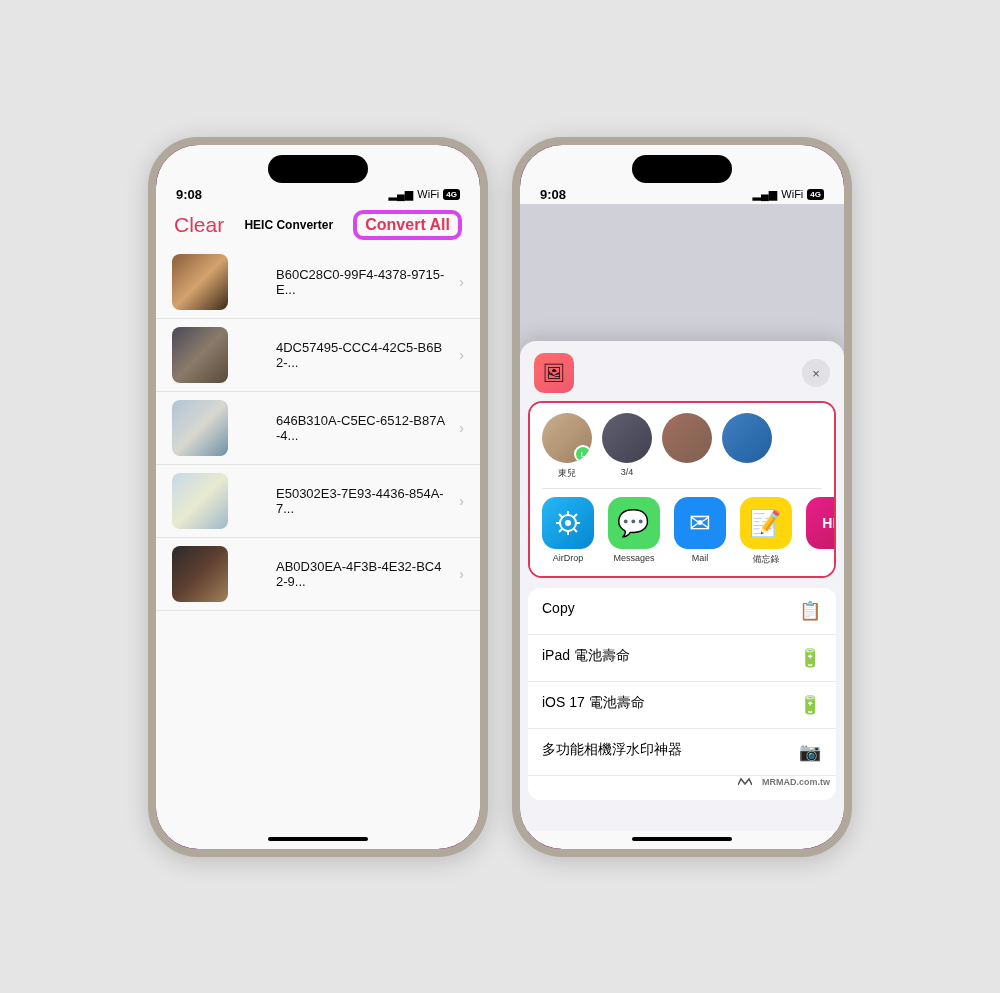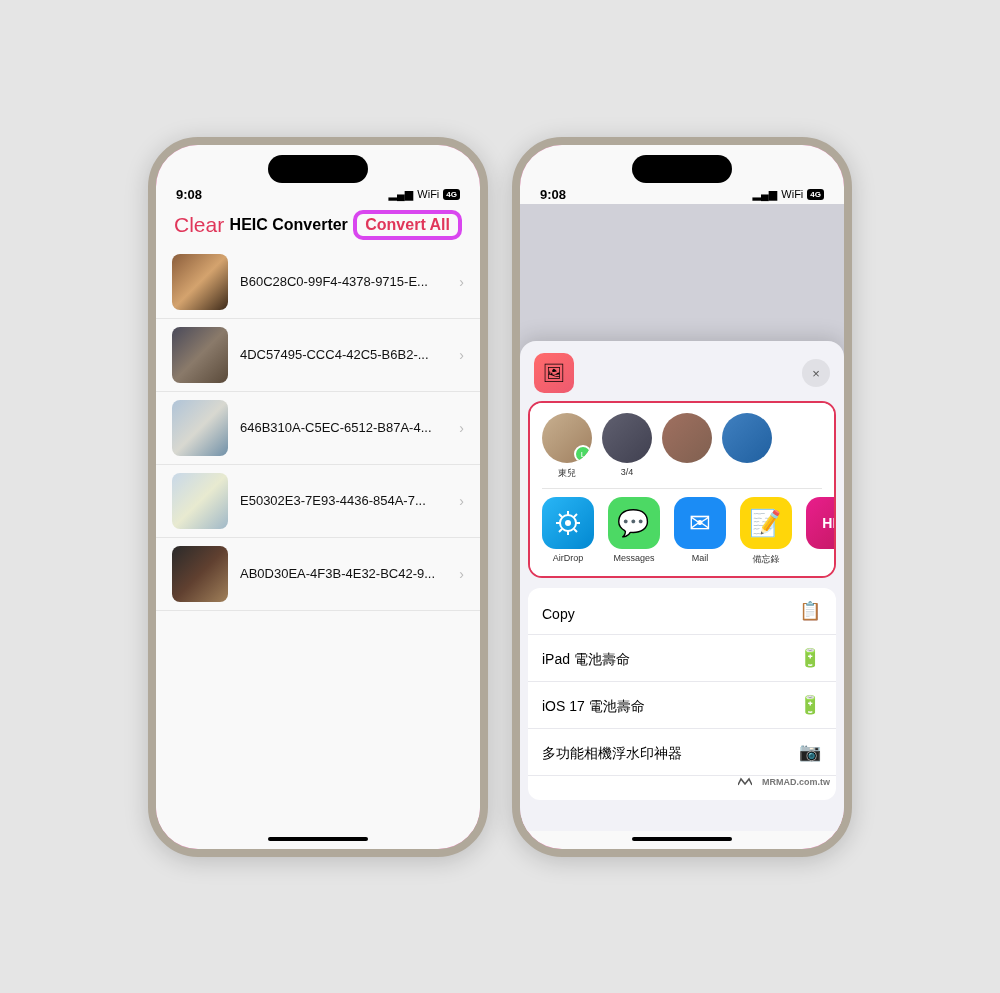--- a/index.html
+++ b/index.html
@@ -20,21 +20,21 @@
       justify-content: center;
       width: 100%;
       height: 100%;
       background: #e5e5e5;
     }
 
     
     .phone {
       width: 340px;
       height: 720px;
-      background: #f9a8d4;
+      background: #701a75;
       border-radius: 50px;
       border: 8px solid #b0a89a;
       position: relative;
       box-shadow: 0 4px 24px rgba(0,0,0,0.18), inset 0 1px 2px rgba(255,255,255,0.3);
       overflow: hidden;
       display: flex;
       flex-direction: column;
     }
     .phone-inner {
       background: #f9f9f9;
@@ -91,21 +91,21 @@
       justify-content: space-between;
       align-items: center;
       padding: 6px 18px 6px;
       flex-shrink: 0;
     }
     .nav-clear {
       color: #e0365a;
       font-size: 21px;
     }
     .nav-title {
-      font-size: 16px;
+      font-size: 12px;
       font-weight: 600;
       color: #000;
     }
     .nav-convert {
       color: #e0365a;
       font-size: 16px;
       font-weight: 600;
       border: 4px solid #d946ef;
       padding: 2px 8px;
       border-radius: 10px;
@@ -130,20 +130,21 @@
       border-radius: 8px;
       object-fit: cover;
       flex-shrink: 0;
       overflow: hidden;
     }
     .file-name {
       flex: 1;
       font-size: 13px;
       color: #111;
       word-break: break-all;
+      margin-left: 36px;
     }
     .file-chevron {
       color: #bbb;
       font-size: 14px;
     }
 
     
     .thumb-1 { background: linear-gradient(135deg, #8B5E3C 0%, #d4a36e 50%, #3d2a1a 100%); }
     .thumb-2 { background: linear-gradient(135deg, #4a4a5a 0%, #8a7a6a 50%, #5a4a3a 100%); }
     .thumb-3 { background: linear-gradient(135deg, #b0c4d8 0%, #d8d8d0 50%, #7090a8 100%); }
@@ -295,21 +296,21 @@
     
     .action-list {
       flex: 1;
       overflow-y: auto;
       background: #f2f2f7;
       padding: 4px 8px;
     }
     .action-item {
       display: flex;
       justify-content: space-between;
-      align-items: flex-end;
+      align-items: flex-start;
       padding: 12px 14px;
       background: #fff;
       border-bottom: 1px solid #e8e8ed;
       font-size: 14px;
       color: #000;
     }
     .action-item:first-child {
       border-radius: 12px 12px 0 0;
     }
     .action-item:last-child {

